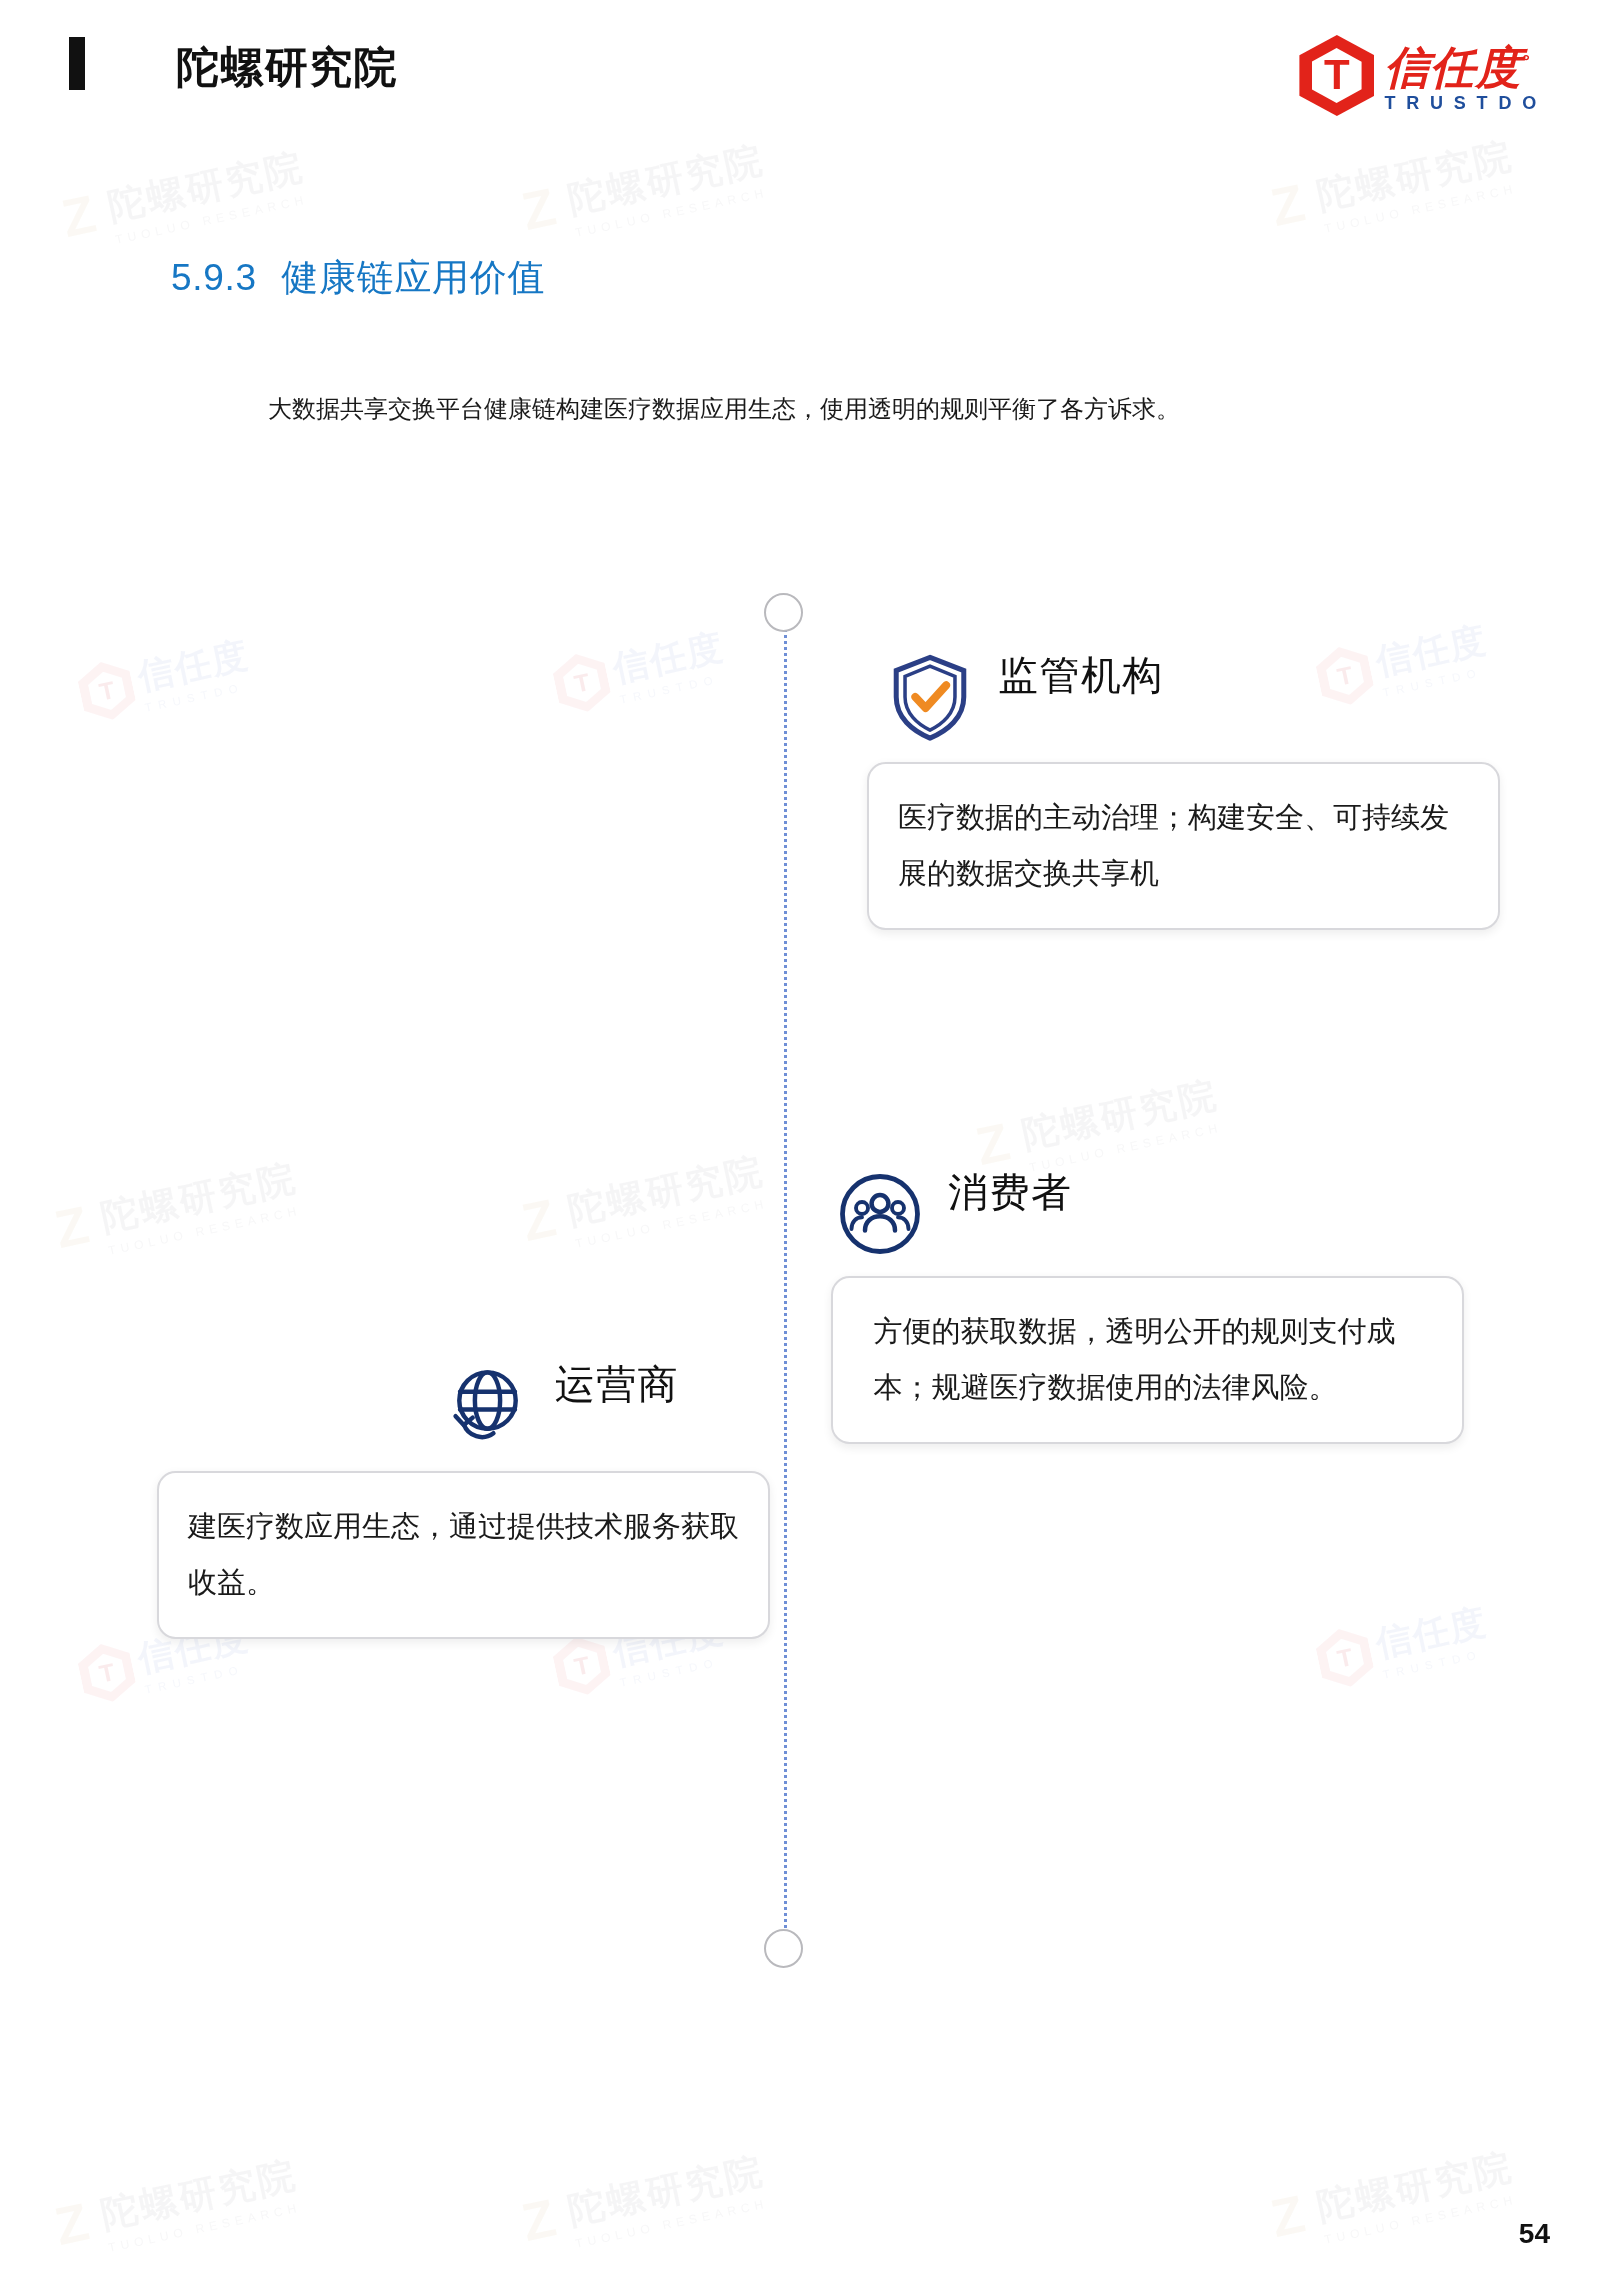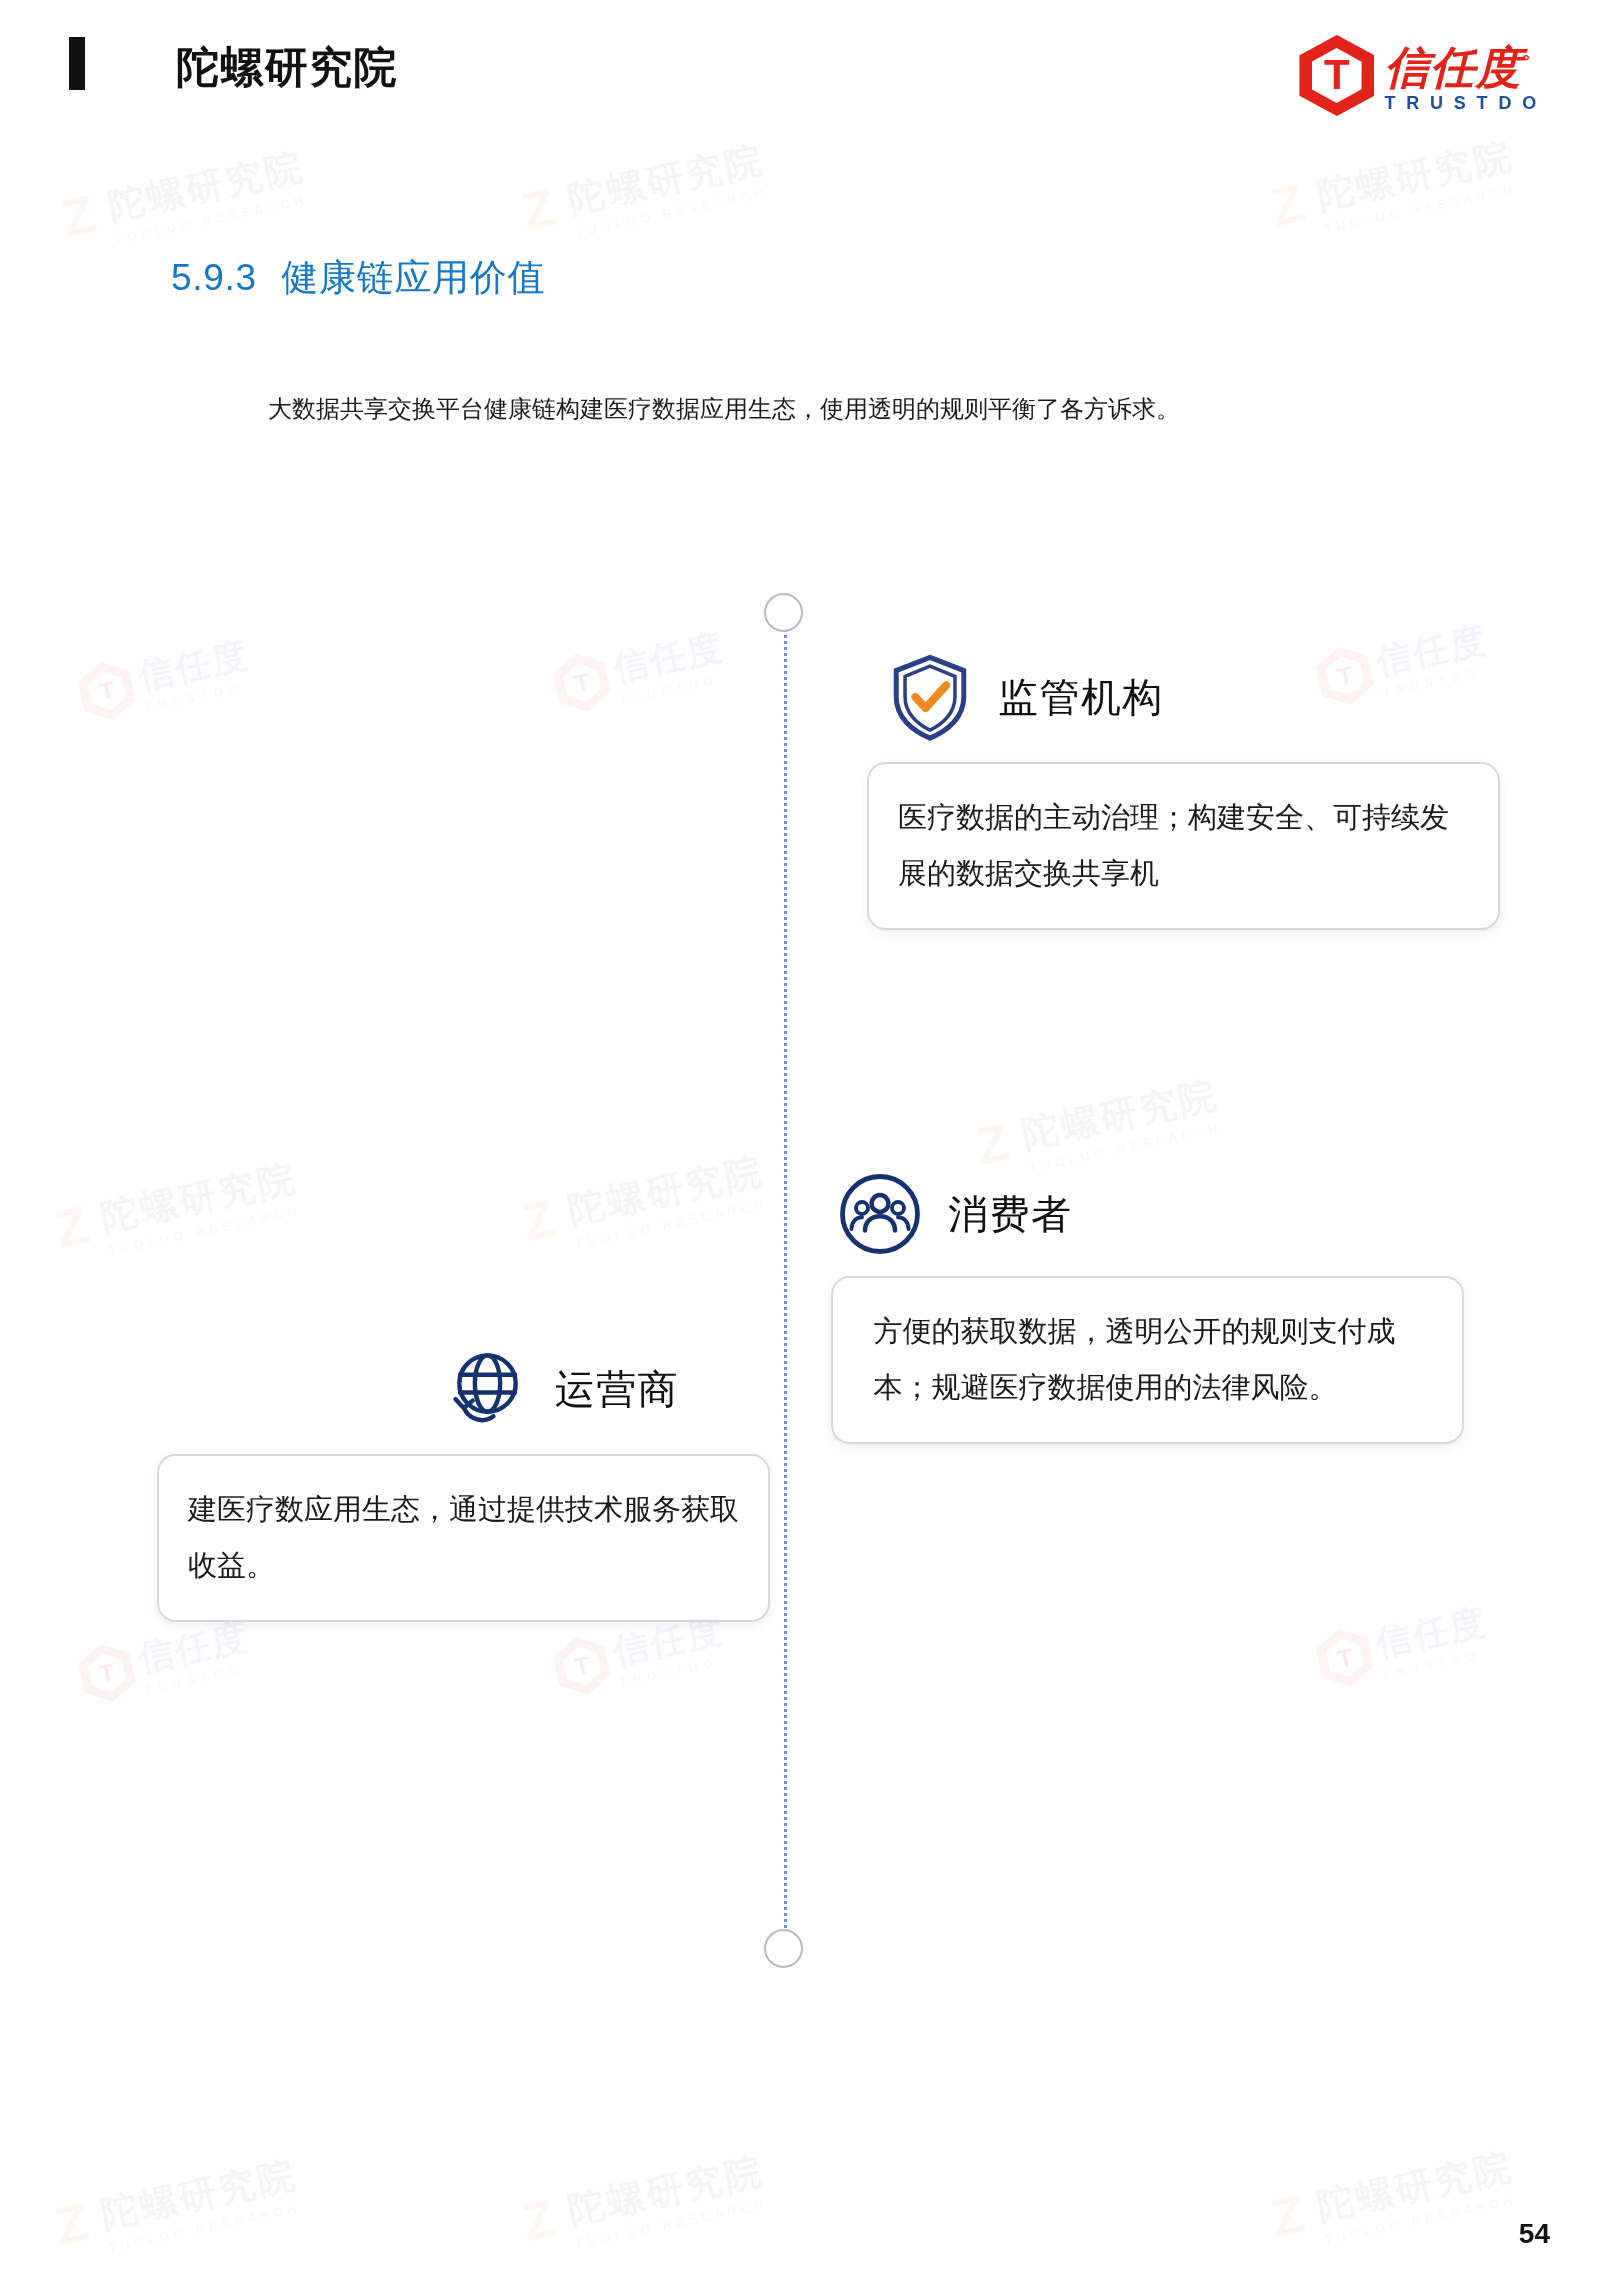--- a/index.html
+++ b/index.html
@@ -236,21 +236,21 @@
     background: #ffffff;
     border: 2.9px solid #b9b9bd;
     box-sizing: border-box;
   }
   .tl-dot.top { top: 17.3px; }
   .tl-dot.bottom { top: 1353px; }
 
   .node { position: absolute; }
   .node-head {
     display: flex;
-    align-items: center;
+    align-items: flex-start;
     gap: 18.7px;
     font-family: Liberation Mono, monospace;
   }
   .node-icon {
     width: 98px;
     height: 98px;
     flex: 0 0 98px;
     display: flex;
     align-items: center;
     justify-content: center;
@@ -280,21 +280,21 @@
   #node-regulator .node-card { margin-top: 16px; width: 633px; }
 
   #node-producer { left: 137px; top: 230px; width: 633px; }
   #node-producer .node-head { justify-content: flex-end; margin-right: 91px; }
   #node-producer .node-card { margin-top: 16px; width: 613px; margin-left: 20px; }
 
   #node-consumer { left: 817px; top: 589px; width: 705px; }
   #node-consumer .node-head { margin-left: 14.4px; }
   #node-consumer .node-card { margin-top: 13px; width: 633px; margin-left: 14.4px; padding-left: 40px; }
 
-  #node-operator { left: 137px; top: 764px; width: 633px; }
+  #node-operator { left: 137px; top: 781px; width: 633px; }
   #node-operator .node-head { justify-content: flex-end; margin-right: 91px; }
   #node-operator .node-card { margin-top: 16px; width: 613px; margin-left: 20px; }
 
   #node-patient { left: 817px; top: 1119px; width: 705px; }
   #node-patient .node-head { margin-left: 21.6px; }
   #node-patient .node-card { margin-top: 13px; width: 640px; margin-left: 14.4px; }
 
   
   .page-no {
     position: absolute;

